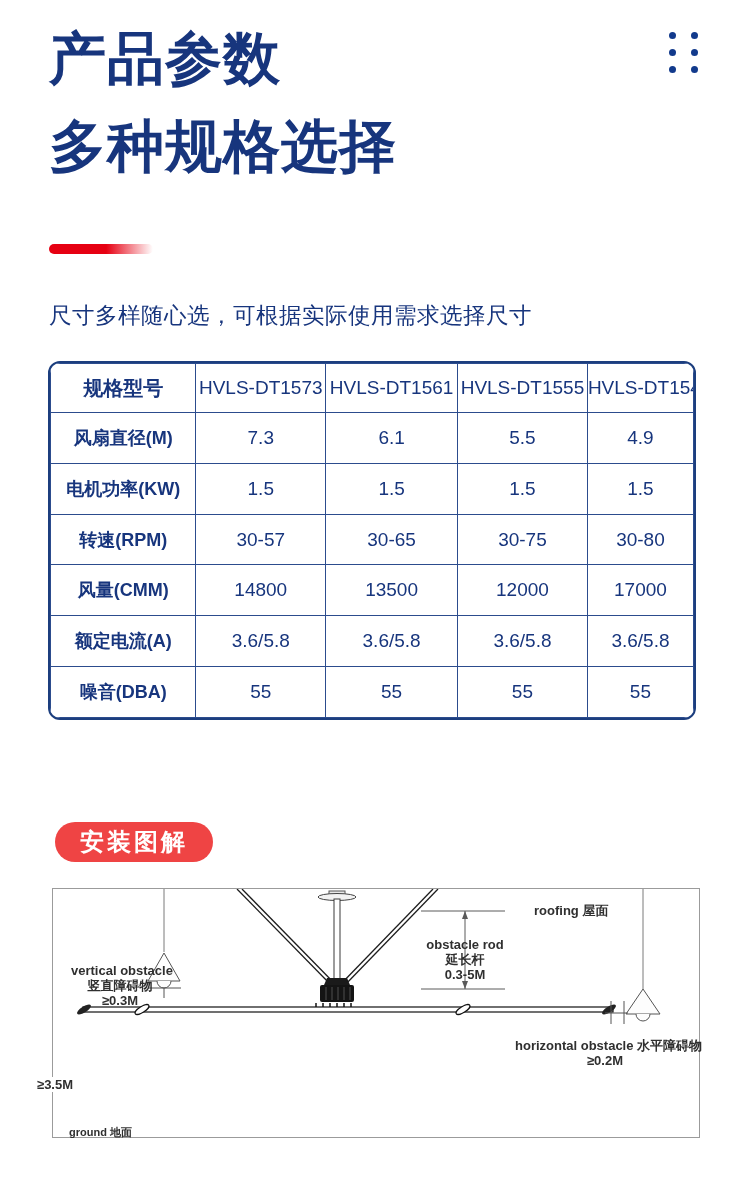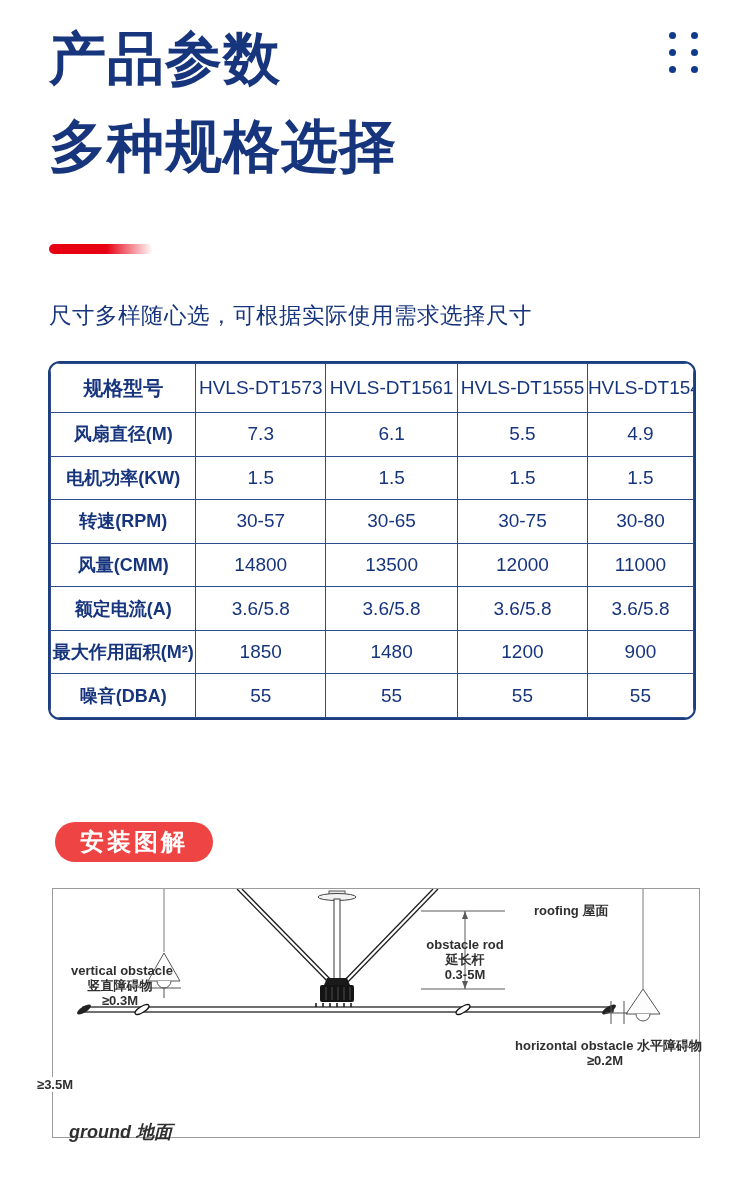--- a/index.html
+++ b/index.html
@@ -56,21 +56,21 @@
   .dlabel {
     position:absolute; color:#2f2f2f; font-size:13px; font-weight:600;
     line-height:15px; white-space:nowrap;margin-top:8px;
   }
   .dlabel.center { text-align:center; }
   .lbl-roofing   { left:481px; top:6px; }
   .lbl-extension { left:352px; top:40px; width:120px; }
   .lbl-vertical  { left:18px;  top:66px; width:98px; }
   .lbl-horizontal{ left:462px; top:141px; width:180px; }
   .lbl-minheight { left:-18px; top:180px; background:#fff; padding:0 2px; }
-  .lbl-ground    { left:16px; top:228px; font-size:18px;font-style:italic; }
+  .lbl-ground    { left:16px; top:228px; font-size:11px; }
 </style>
 </head>
 <body>
 
 <div class="page">
 
   <div class="main-title">
     <div>产品参数</div>
     <div>多种规格选择</div>
   </div>
@@ -126,35 +126,28 @@
           <td>30-57</td>
           <td>30-65</td>
           <td>30-75</td>
           <td>30-80</td>
         </tr>
         <tr>
           <th>风量(CMM)</th>
           <td>14800</td>
           <td>13500</td>
           <td>12000</td>
-          <td>11000</td>
+          <td>17000</td>
         </tr>
         <tr>
           <th>额定电流(A)</th>
           <td>3.6/5.8</td>
           <td>3.6/5.8</td>
           <td>3.6/5.8</td>
           <td>3.6/5.8</td>
-        </tr>
-        <tr>
-          <th>最大作用面积(M²)</th>
-          <td>1850</td>
-          <td>1480</td>
-          <td>1200</td>
-          <td>900</td>
         </tr>
         <tr>
           <th>噪音(DBA)</th>
           <td>55</td>
           <td>55</td>
           <td>55</td>
           <td>55</td>
         </tr>
       </tbody>
     </table>

